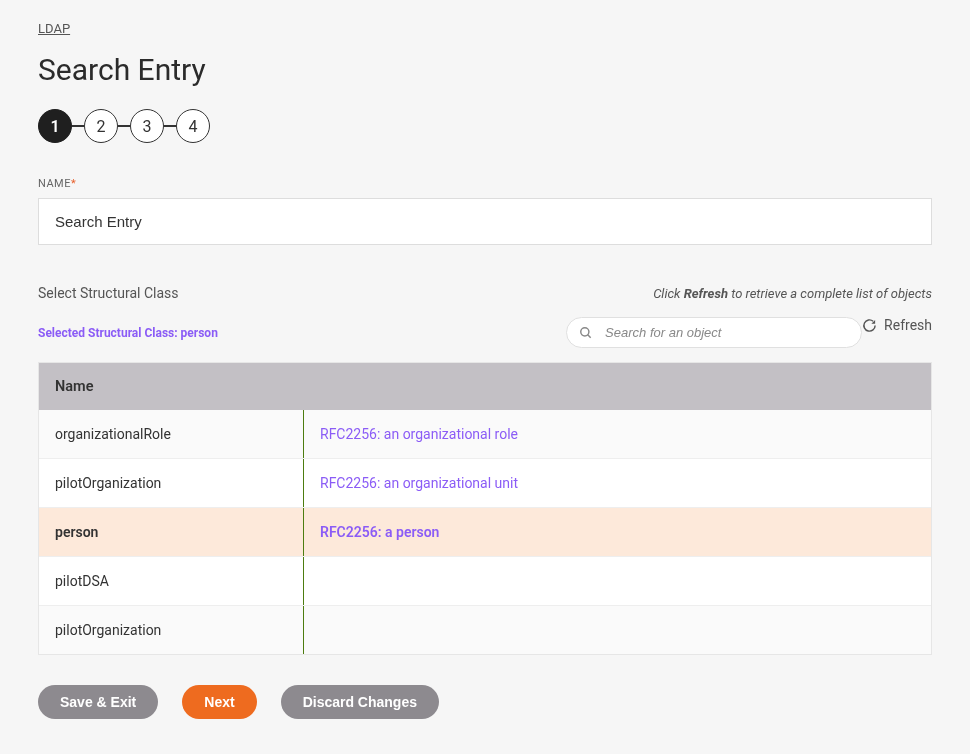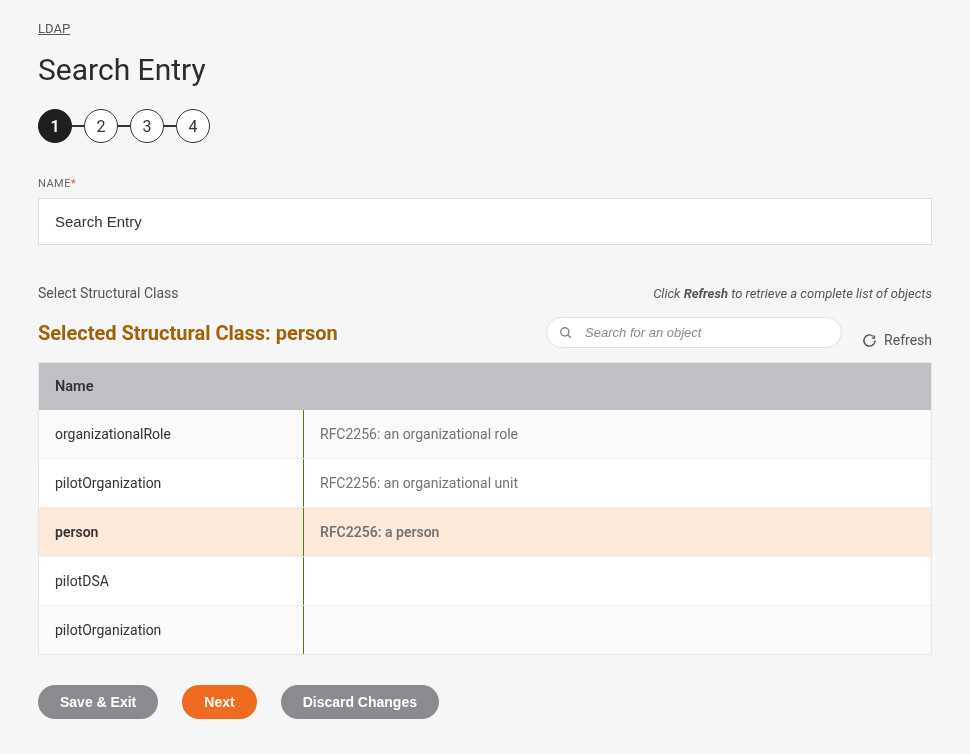--- a/index.html
+++ b/index.html
@@ -99,28 +99,27 @@
   .hint-text b {
     font-weight: 700;
   }
   .selected-row {
     display: flex;
     justify-content: space-between;
     align-items: center;
     margin-bottom: 14px;
   }
   .selected-class {
-    font-size: 20px;
+    font-size: 12px;
     font-weight: 700;
-    color: #a16207;
+    color: #8b5cf6;
   }
   .search-refresh-group {
     display: flex;
-    align-items: flex-end;
-    gap: 20px;
+    align-items: flex-start;
   }
   .search-wrap {
     position: relative;
     width: 296px;
   }
   .search-input {
     width: 100%;
     border: 1px solid #e0e0e0;
     border-radius: 18px;
     padding: 7px 16px 7px 38px;
@@ -204,21 +203,21 @@
     width: 265px;
     padding: 16px;
     border-right: 1px solid #4d7c0f;
     font-size: 14px;
     color: #333;
   }
   .cell-desc {
     flex: 1;
     padding: 16px;
     font-size: 14px;
-    color: #737373;
+    color: #8b5cf6;
   }
   .footer {
     margin-top: 30px;
     display: flex;
     gap: 24px;
   }
   .btn {
     border: none;
     border-radius: 18px;
     padding: 9px 22px;

